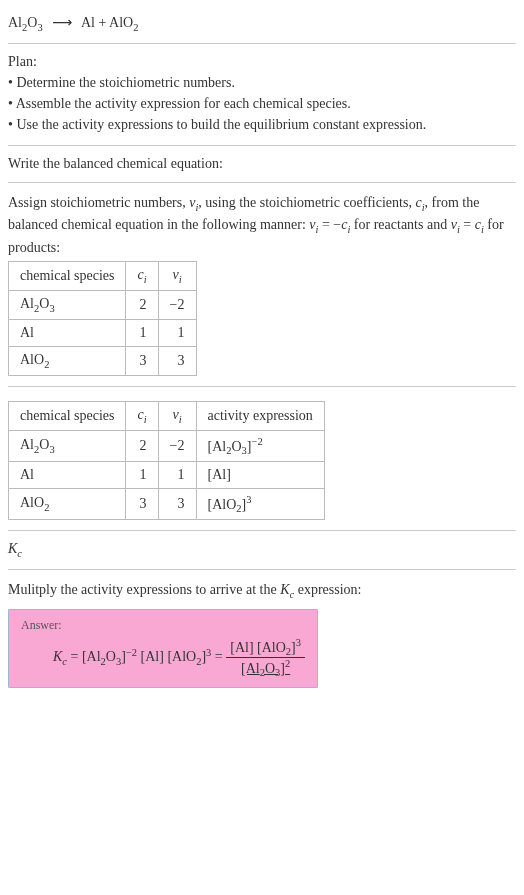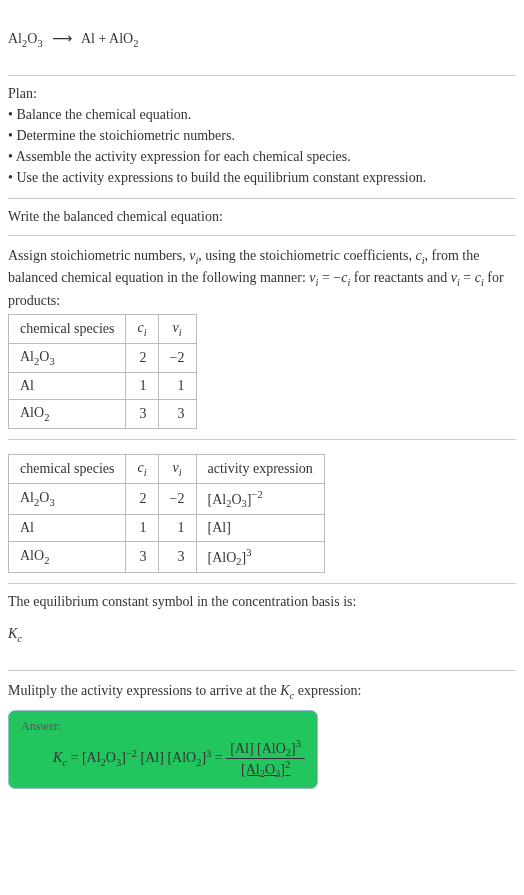--- a/index.html
+++ b/index.html
@@ -20,21 +20,21 @@
     }
     .divider {
       border-top: 1px solid #ccc;
       margin: 4px 0;
     }
     .prompt-text {
       line-height: 1.4;
     }
     .equation {
       font-family: Georgia, serif;
-      margin: 16px 0;
+      margin: 0 0;
     }
     .sub {
       vertical-align: sub;
       font-size: 0.75em;
     }
     .sup {
       vertical-align: super;
       font-size: 0.75em;
     }
     .italic {
@@ -59,23 +59,23 @@
       text-align: left;
       font-weight: normal;
     }
     td.center, th.center {
       text-align: center;
     }
     td.right, th.right {
       text-align: right;
     }
     .answer-box {
-      background: #22c55e;
+      background: #f9a8d4;
       border: 1px solid #9bb8d9;
-      border-radius: 7px;
+      border-radius: 1px;
       padding: 8px 12px;
       margin-top: 6px;
       display: inline-block;
     }
     .answer-label {
       font-size: 12px;
       color: #555;
       margin-bottom: 4px;
     }
     .kc-formula {
@@ -107,21 +107,20 @@
     <span class="arrow">⟶</span>
     <span>Al + AlO</span><span class="sub">2</span>
   </div>
 </div>
 
 <div class="divider"></div>
 
 <div class="section">
   <div>Plan:</div>
   <div class="plan-list">
-    <div class="plan-item">• Balance the chemical equation.</div>
     <div class="plan-item">• Determine the stoichiometric numbers.</div>
     <div class="plan-item">• Assemble the activity expression for each chemical species.</div>
     <div class="plan-item">• Use the activity expressions to build the equilibrium constant expression.</div>
   </div>
 </div>
 
 <div class="divider"></div>
 
 <div class="section">
   <div>Write the balanced chemical equation:</div>
@@ -188,21 +187,20 @@
       <td class="right">3</td>
       <td><span>[AlO</span><span class="sub">2</span><span>]</span><span class="sup">3</span></td>
     </tr>
   </tbody>
     </table>
 </div>
 
 <div class="divider"></div>
 
 <div class="section">
-  <div>The equilibrium constant symbol in the concentration basis is:</div>
   <div class="equation">
     <span class="italic">K</span><span class="sub italic">c</span>
   </div>
 </div>
 
 <div class="divider"></div>
 
 <div class="section">
   <div class="prompt-text">
     <span>Mulitply the activity expressions to arrive at the </span><span class="italic">K</span><span class="sub italic">c</span><span> expression:</span>

